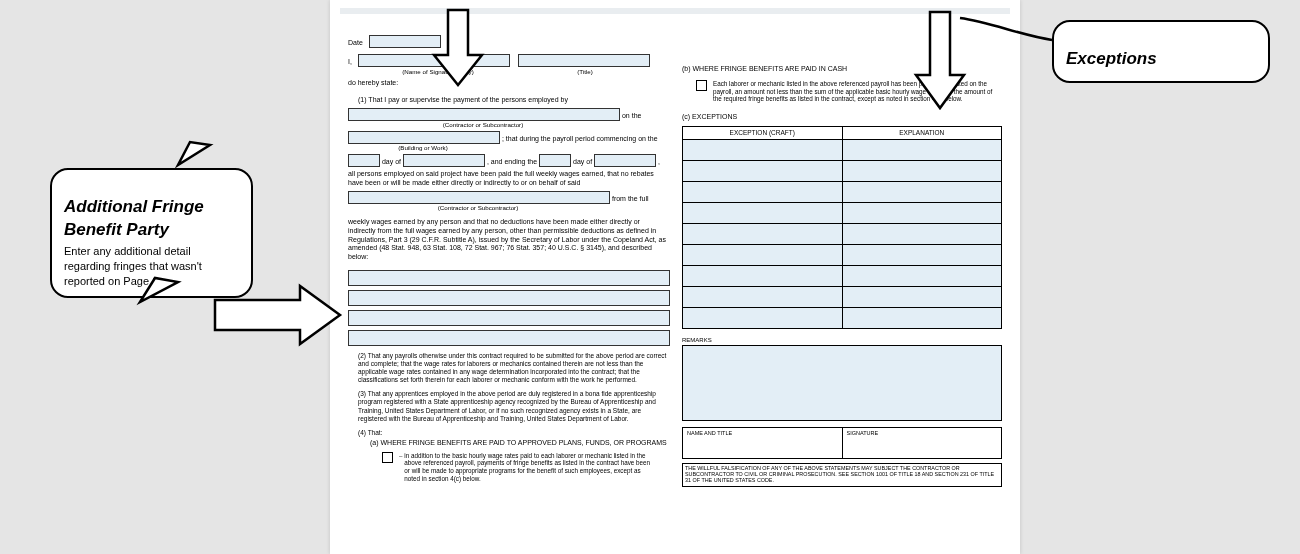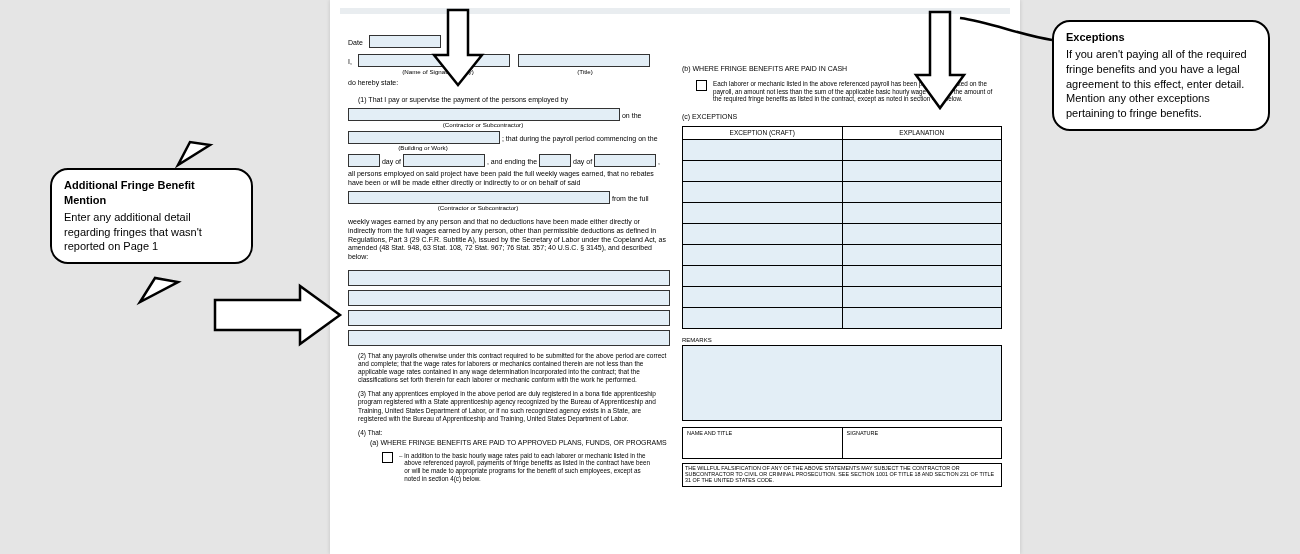--- a/index.html
+++ b/index.html
@@ -17,21 +17,21 @@
   .tbl{border-collapse:collapse;width:100%;font-size:6.5px;}
   .tbl th,.tbl td{border:1px solid #000;padding:2px 4px;}
   .tbl th{font-weight:normal;text-align:center;}
   .excRow td{height:16px;background:#e3eef6;}
   .remarks{border:1px solid #000;height:74px;background:#e3eef6;}
   .fine{font-size:5.4px;border:1px solid #000;padding:2px;line-height:1.1;}
   .checkbox{display:inline-block;width:9px;height:9px;border:1px solid #000;vertical-align:top;margin-right:4px;}
   
   .call{position:absolute;border:2.5px solid #000;border-radius:18px;background:#fff;
         padding:8px 12px;font-size:11px;line-height:1.35;width:175px;}
-  .call h4{margin:0 0 2px 0;font-size:11px;font-weight:bold;}
+  .call h4{margin:18px 0 2px 0;font-size:17px;font-weight:bold;font-style:italic;}
   .call.exc{width:190px;}
   
   svg.arrows{position:absolute;left:0;top:0;width:1300px;height:554px;pointer-events:none;}
 </style>
 </head>
 <body>
 
 <div id="stage">
 
   <div class="paper">
@@ -176,27 +176,26 @@
 
         <div class="fine" style="margin-top:4px;">THE WILLFUL FALSIFICATION OF ANY OF THE ABOVE STATEMENTS MAY SUBJECT THE CONTRACTOR OR SUBCONTRACTOR TO CIVIL OR CRIMINAL PROSECUTION. SEE SECTION 1001 OF TITLE 18 AND SECTION 231 OF TITLE 31 OF THE UNITED STATES CODE.</div>
       </div>
 
       <div style="clear:both;"></div>
     </div>
   </div>
 
 
   <div class="call" style="left:50px;top:168px;">
-    <h4>Additional Fringe Benefit Mention</h4>
+    <h4>Additional Fringe Benefit Party</h4>
     <span>Enter any additional detail regarding fringes that wasn't reported on Page 1</span>
   </div>
 
   <div class="call exc" style="left:1052px;top:20px;">
     <h4>Exceptions</h4>
-    <span>If you aren't paying all of the required fringe benefits and you have a legal agreement to this effect, enter detail. Mention any other exceptions pertaining to fringe benefits.</span>
   </div>
 
   <svg class="arrows">
 
     <g stroke="#000" stroke-width="2.5" fill="#fff">
       <path d="M448 10 L468 10 L468 55 L482 55 L458 85 L434 55 L448 55 Z"></path>
     </g>
 
     <g stroke="#000" stroke-width="2.5" fill="#fff">
       <path d="M930 12 L950 12 L950 75 L964 75 L940 108 L916 75 L930 75 Z"></path>

